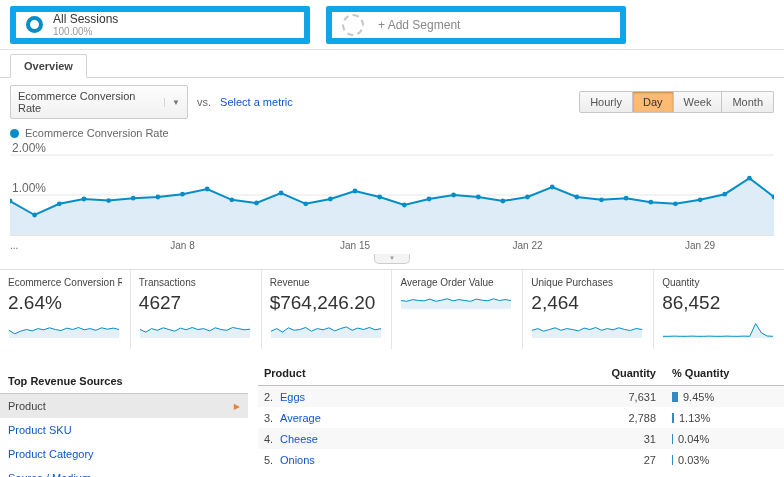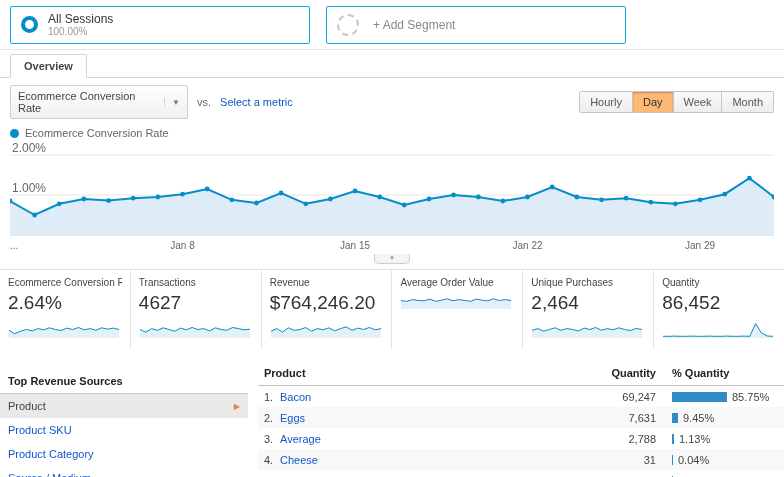--- a/index.html
+++ b/index.html
@@ -6,21 +6,21 @@
   html,body { background:#fff; }
   body {
     width:784px; height:477px; overflow:hidden;
     font-family:"Liberation Sans", sans-serif;
     font-size:11px; color:#444;
   }
   a { text-decoration:none; }
 
   
   .segment-bar { display:flex; gap:16px; padding:6px 10px; border-bottom:1px solid #e3e3e3; height:50px; align-items:center; }
-  .segment-box { width:300px; height:38px; border:1px solid #0ea5e9; border-radius:2px; background:#fff; display:flex; align-items:center; padding:0 10px; cursor:pointer; }
+  .segment-box { width:300px; height:38px; border:6px solid #0ea5e9; border-radius:2px; background:#fff; display:flex; align-items:center; padding:0 10px; cursor:pointer; }
   .seg-circle { width:17px; height:17px; border:4px solid #058dc7; border-radius:50%; margin-right:10px; flex:none; }
   .seg-circle.dashed { width:22px; height:22px; border:2px dashed #c7c7c7; }
   .seg-title { font-size:12px; color:#333; line-height:1.2; }
   .seg-sub { font-size:10px; color:#999; }
   .add-seg-label { font-size:12px; color:#888; margin-left:4px; }
 
   
   .tab-row { border-bottom:1px solid #d4d4d4; padding:4px 0 0 10px; }
   .tab { display:inline-block; border:1px solid #d4d4d4; border-bottom:1px solid #fff; border-radius:2px 2px 0 0; background:#fff; padding:5px 13px; font-weight:bold; color:#444; margin-bottom:-1px; cursor:pointer; }
 
@@ -217,25 +217,20 @@
   <div class="table-wrap">
     <table>
       <thead>
           <tr>
             <th>Product</th>
             <th class="num">Quantity</th>
             <th class="pct-col">% Quantity</th>
           </tr>
         </thead>
       <tbody>
-          <tr>
-            <td><span class="rank">1.</span><a class="link">Bacon</a></td>
-            <td class="num">69,247</td>
-            <td class="pct"><span class="bar" style="width: 55px; background: rgb(46, 139, 197);"></span><span class="pct-text">85.75%</span></td>
-          </tr>
           <tr class="even">
             <td><span class="rank">2.</span><a class="link">Eggs</a></td>
             <td class="num">7,631</td>
             <td class="pct"><span class="bar" style="width: 6px; background: rgb(46, 139, 197);"></span><span class="pct-text">9.45%</span></td>
           </tr>
           <tr>
             <td><span class="rank">3.</span><a class="link">Average</a></td>
             <td class="num">2,788</td>
             <td class="pct"><span class="bar" style="width: 2px; background: rgb(46, 139, 197);"></span><span class="pct-text">1.13%</span></td>
           </tr>

